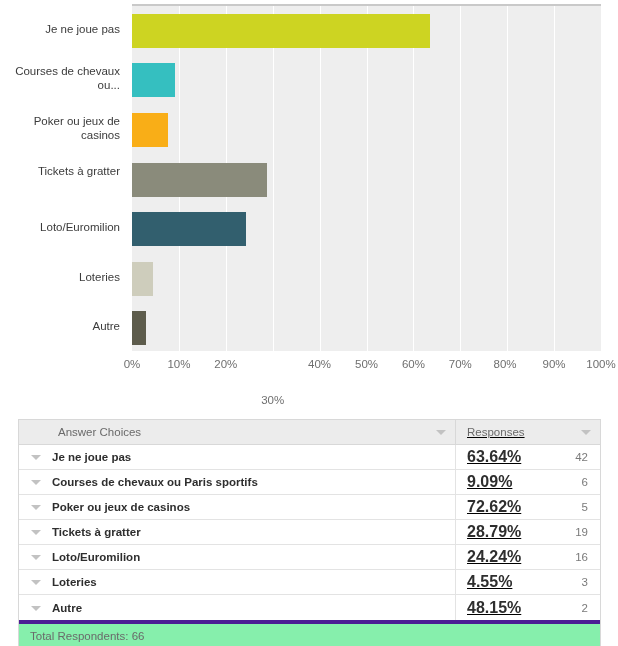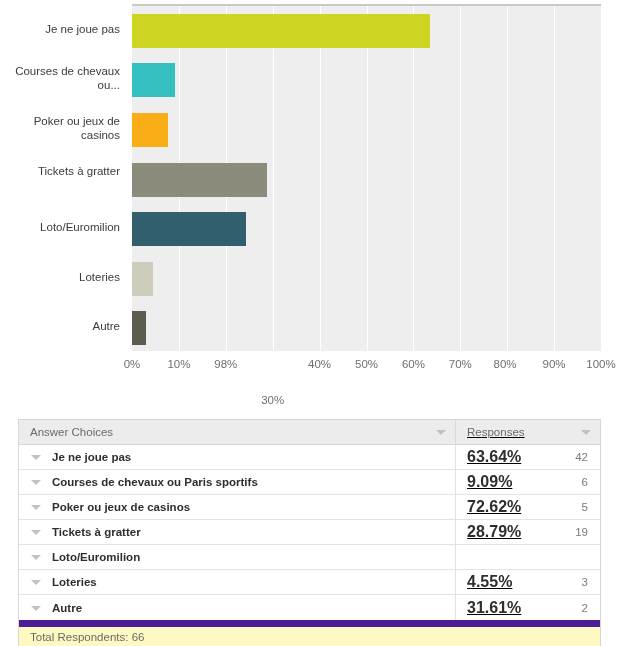--- a/index.html
+++ b/index.html
@@ -118,21 +118,21 @@
   }
 
   .c-choice {
     position: relative;
     width: 437px;
     height: 100%;
     display: flex;
     align-items: center;
     border-right: 1px solid #e3e3e3;
   }
-  .thead .c-choice { border-right: 1px solid #d8d8d8; }
+  .thead .c-choice { border-right: 1px solid #d8d8d8; padding-left: 28px; }
 
   .c-resp {
     position: relative;
     flex: 1;
     height: 100%;
     display: flex;
     align-items: center;
     text-decoration: underline;
   }
 
@@ -182,23 +182,23 @@
     position: absolute;
     right: 12px;
     top: 50%;
     transform: translateY(-50%);
     font-size: 11.5px;
     color: #7a7a7a;
   }
 
   .trow-total {
     height: 27px;
-    background: #fef9c3;
+    background: #86efac;
     border-bottom: none;
-    border-top: 7px solid #4c1d95;
+    border-top: 4px solid #4c1d95;
     display: flex;
     align-items: center;
   }
   .total-text {
     font-size: 11.5px;
     color: #6a6a6a;
     padding-left: 11px;
   }
 </style>
 </head>
@@ -238,21 +238,21 @@
           <div class="bar" style="width: 135.025px; top: 157px; background: rgb(138, 139, 123);"></div>
           <div class="bar" style="width: 113.686px; top: 206px; background: rgb(50, 95, 110);"></div>
           <div class="bar" style="width: 21.3395px; top: 256px; background: rgb(206, 205, 188);"></div>
           <div class="bar" style="width: 14.2107px; top: 305px; background: rgb(93, 92, 76);"></div>
         </div>
     </div>
 
     <div id="x-labels">
         <div class="x-label" style="left: 0px;">0%</div>
         <div class="x-label" style="left: 46.9px;">10%</div>
-        <div class="x-label" style="left: 93.8px;">98%</div>
+        <div class="x-label" style="left: 93.8px;">20%</div>
         <div class="x-label" style="left: 140.7px; margin-top: 36px;">30%</div>
         <div class="x-label" style="left: 187.6px;">40%</div>
         <div class="x-label" style="left: 234.5px;">50%</div>
         <div class="x-label" style="left: 281.4px;">60%</div>
         <div class="x-label" style="left: 328.3px;">70%</div>
         <div class="x-label" style="left: 373px;">80%</div>
         <div class="x-label" style="left: 422.1px;">90%</div>
         <div class="x-label" style="left: 469px;">100%</div>
       </div>
   </div>
@@ -309,38 +309,42 @@
           <div class="c-resp">
             <span class="pct-text">28.79%</span>
             <span class="count-text">19</span>
           </div>
         </div>
         <div class="trow">
           <div class="c-choice">
             <span class="row-caret"></span>
             <span class="choice-text">Loto/Euromilion</span>
           </div>
+          <div class="c-resp">
+            <span class="pct-text">24.24%</span>
+            <span class="count-text">16</span>
+          </div>
         </div>
         <div class="trow">
           <div class="c-choice">
             <span class="row-caret"></span>
             <span class="choice-text">Loteries</span>
           </div>
           <div class="c-resp">
             <span class="pct-text">4.55%</span>
             <span class="count-text">3</span>
           </div>
         </div>
         <div class="trow">
           <div class="c-choice">
             <span class="row-caret"></span>
             <span class="choice-text">Autre</span>
           </div>
           <div class="c-resp">
-            <span class="pct-text">31.61%</span>
+            <span class="pct-text">48.15%</span>
             <span class="count-text">2</span>
           </div>
         </div>
       </div>
 
     <div class="trow-total">
       <span class="total-text">Total Respondents: 66</span>
     </div>
   </div>
 

